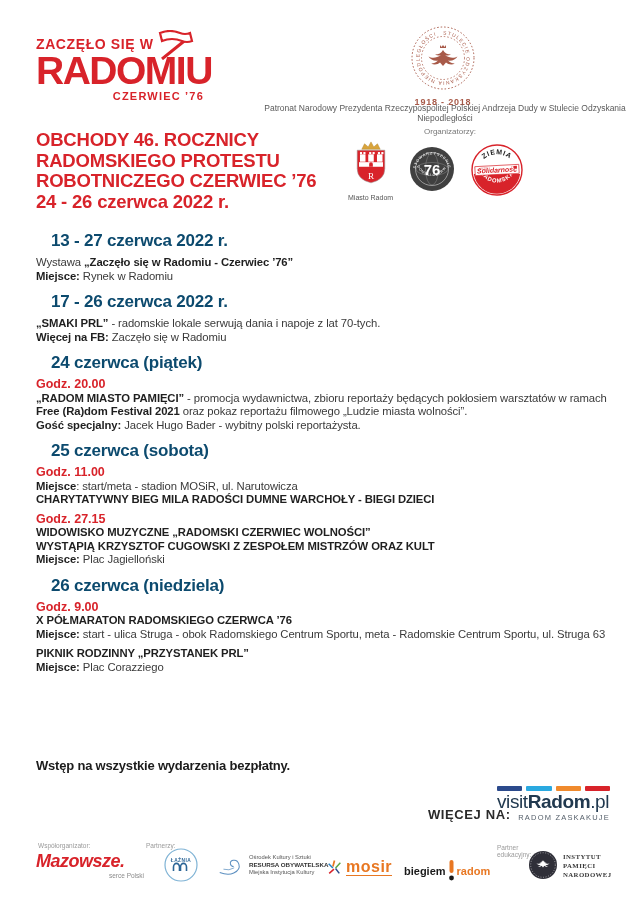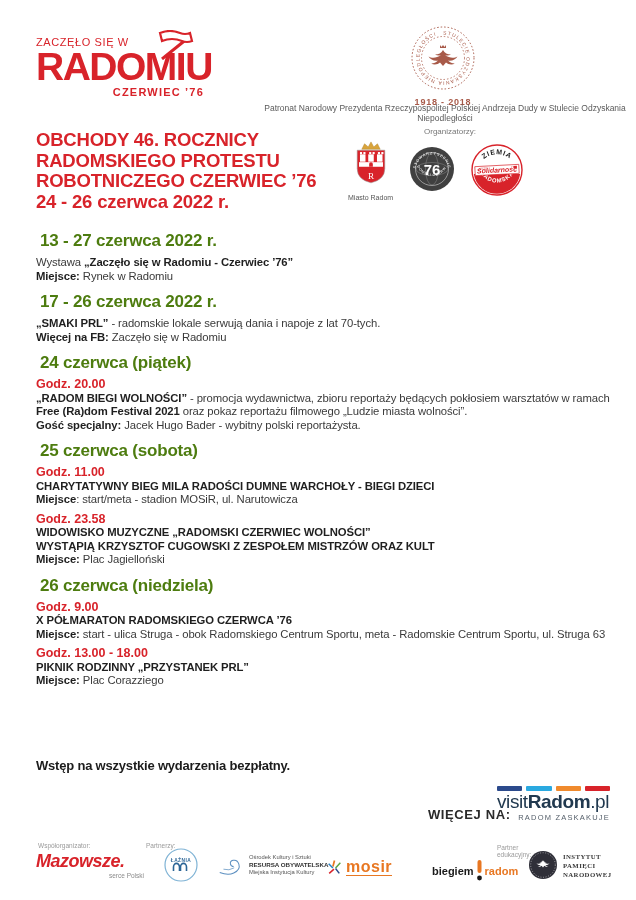--- a/index.html
+++ b/index.html
@@ -1,38 +1,38 @@
 <!DOCTYPE html>
 <html><head>
 <meta charset="utf-8">
 <style>
   html,body{margin:0;padding:0;background:#e9e9e9;}
   .page{position:relative;width:636px;height:900px;background:#ffffff;margin:0 auto;
         font-family:"Liberation Sans",sans-serif;overflow:hidden;}
   
   .logo{position:absolute;left:36px;top:36px;width:190px;color:#d8232a;}
-  .logo-l1{font-size:11px;font-weight:normal;letter-spacing:.6px;}
+  .logo-l1{font-size:14px;font-weight:bold;letter-spacing:.6px;}
   .logo-l2{font-size:39px;font-weight:bold;letter-spacing:-1.5px;line-height:36px;margin-top:1px;}
   .logo-l3{font-size:11px;font-weight:bold;letter-spacing:1.2px;text-align:right;padding-right:22px;margin-top:1px;}
   .logo-flag{position:absolute;left:112px;top:-6px;}
   .seal{position:absolute;left:409px;top:24px;width:68px;text-align:center;color:#a85a49;}
   .seal-years{font-size:9px;font-weight:bold;letter-spacing:.8px;margin-top:1px;}
   .patronage{position:absolute;left:255px;top:103px;width:380px;text-align:center;
              font-size:8.5px;color:#5a5a5a;}
   
   .title{position:absolute;left:36px;top:130px;color:#d8232a;font-weight:bold;
          font-size:18.5px;line-height:20.5px;letter-spacing:-.2px;}
   .organizers{position:absolute;left:348px;top:127px;width:262px;}
   .org-label{font-size:8px;color:#777;margin-left:76px;}
   .org-row{display:flex;align-items:flex-start;gap:16px;margin-top:5px;}
   .org-item{text-align:center;}
   .org-caption{font-size:7px;color:#555;margin-top:3px;}
   
   .schedule{position:absolute;left:36px;top:232px;width:574px;}
-  .sec-h{color:#4d7c0f;font-size:17px;font-weight:bold;line-height:18px;margin:10px 4px 4px;letter-spacing:-.2px;}
+  .sec-h{color:#0c4a6e;font-size:17px;font-weight:bold;line-height:18px;margin:10px 15px 4px;letter-spacing:-.2px;}
   .sec-h:first-child{margin-top:0;}
   .ev{margin-top:6px;}
   .ev-time{color:#d8232a;font-size:12.5px;font-weight:bold;line-height:13.5px;}
   .ln{font-size:11.3px;color:#3a3a3a;line-height:13.5px;letter-spacing:-.1px;}
   .ln .b{font-weight:bold;color:#1f1f1f;}
   
   .free-entry{position:absolute;left:36px;top:758px;font-size:13px;font-weight:bold;color:#1c1c1c;letter-spacing:-.2px;}
   .more-label{position:absolute;left:428px;top:807px;font-size:13px;font-weight:bold;color:#2a2a2a;letter-spacing:.6px;}
   .visitradom{position:absolute;left:497px;top:786px;width:113px;}
   .vr-bars{display:flex;gap:4px;height:5px;}
@@ -46,21 +46,21 @@
   .mazowsze{position:absolute;left:36px;top:15px;width:108px;}
   .mazowsze-name{font-size:18px;font-weight:bold;font-style:italic;color:#d8232a;letter-spacing:-.5px;}
   .mazowsze-tag{font-size:6.5px;color:#8a8a8a;text-align:right;margin-top:0;}
   .laznia{position:absolute;left:164px;top:12px;}
   .resursa{position:absolute;left:216px;top:16px;display:flex;gap:5px;align-items:center;}
   .resursa-text div{font-size:5.8px;color:#555;line-height:7.5px;}
   .resursa-text .rt-bold{font-weight:bold;color:#333;font-size:6.2px;}
   .mosir{position:absolute;left:326px;top:22px;display:flex;align-items:center;gap:3px;}
   .mosir-name{font-size:16px;font-weight:bold;color:#e87722;letter-spacing:.5px;border-bottom:1.5px solid #e87722;line-height:17px;}
   .biegiem{position:absolute;left:404px;top:24px;display:flex;align-items:center;gap:2px;}
-  .biegiem-p1{font-size:11px;font-weight:bold;color:#1a1a1a;margin-left:28px;}
+  .biegiem-p1{font-size:11px;font-weight:bold;color:#1a1a1a;}
   .biegiem-p2{font-size:11px;font-weight:bold;color:#e87722;}
   .ipn{position:absolute;left:528px;top:14px;display:flex;align-items:center;gap:5px;}
   .ipn-text div{font-family:"Liberation Serif",serif;font-size:6.8px;font-weight:bold;color:#3a3a3a;
                 line-height:9px;letter-spacing:.4px;}
 </style>
 </head>
 <body>
 
 <div class="page">
 
@@ -172,43 +172,42 @@
         <div class="ln"><span class="b">Miejsce:</span><span> Rynek w Radomiu</span></div>
       </div>
       <div class="sec-h">17 - 26 czerwca 2022 r.</div>
       <div class="ev">
         <div class="ln"><span class="b">„SMAKI PRL”</span><span> - radomskie lokale serwują dania i napoje z lat 70-tych.</span></div>
         <div class="ln"><span class="b">Więcej na FB:</span><span> Zaczęło się w Radomiu</span></div>
       </div>
       <div class="sec-h">24 czerwca (piątek)</div>
       <div class="ev">
         <div class="ev-time">Godz. 20.00</div>
-        <div class="ln"><span class="b">„RADOM BIEGI WOLNOŚCI”</span><span> - promocja wydawnictwa, zbioru reportaży będących pokłosiem warsztatów w ramach </span><span class="b">Free (Ra)dom Festival 2021</span><span> oraz pokaz reportażu filmowego „Ludzie miasta wolności”.</span></div>
+        <div class="ln"><span class="b">„RADOM MIASTO PAMIĘCI”</span><span> - promocja wydawnictwa, zbioru reportaży będących pokłosiem warsztatów w ramach </span><span class="b">Free (Ra)dom Festival 2021</span><span> oraz pokaz reportażu filmowego „Ludzie miasta wolności”.</span></div>
         <div class="ln"><span class="b">Gość specjalny:</span><span> Jacek Hugo Bader - wybitny polski reportażysta.</span></div>
       </div>
       <div class="sec-h">25 czerwca (sobota)</div>
       <div class="ev">
         <div class="ev-time">Godz. 11.00</div>
+        <div class="ln"><span class="b">Miejsce</span><span>: start/meta - stadion MOSiR, ul. Narutowicza</span></div>
         <div class="ln"><span class="b">CHARYTATYWNY BIEG MILA RADOŚCI DUMNE WARCHOŁY - BIEGI DZIECI</span></div>
-        <div class="ln"><span class="b">Miejsce</span><span>: start/meta - stadion MOSiR, ul. Narutowicza</span></div>
-      </div>
-      <div class="ev">
-        <div class="ev-time">Godz. 23.58</div>
+      </div>
+      <div class="ev">
+        <div class="ev-time">Godz. 27.15</div>
         <div class="ln"><span class="b">WIDOWISKO MUZYCZNE „RADOMSKI CZERWIEC WOLNOŚCI”</span></div>
         <div class="ln"><span class="b">WYSTĄPIĄ KRZYSZTOF CUGOWSKI Z ZESPOŁEM MISTRZÓW ORAZ KULT</span></div>
         <div class="ln"><span class="b">Miejsce:</span><span> Plac Jagielloński</span></div>
       </div>
       <div class="sec-h">26 czerwca (niedziela)</div>
       <div class="ev">
         <div class="ev-time">Godz. 9.00</div>
         <div class="ln"><span class="b">X PÓŁMARATON RADOMSKIEGO CZERWCA ’76</span></div>
         <div class="ln"><span class="b">Miejsce:</span><span> start - ulica Struga - obok Radomskiego Centrum Sportu, meta - Radomskie Centrum Sportu, ul. Struga 63</span></div>
       </div>
       <div class="ev">
-        <div class="ev-time">Godz. 13.00 - 18.00</div>
         <div class="ln"><span class="b">PIKNIK RODZINNY „PRZYSTANEK PRL”</span></div>
         <div class="ln"><span class="b">Miejsce:</span><span> Plac Corazziego</span></div>
       </div>
     </div>
 
   <div class="free-entry">Wstęp na wszystkie wydarzenia bezpłatny.</div>
 
   <div class="more-label">WIĘCEJ NA:</div>
 
   <div class="visitradom">

